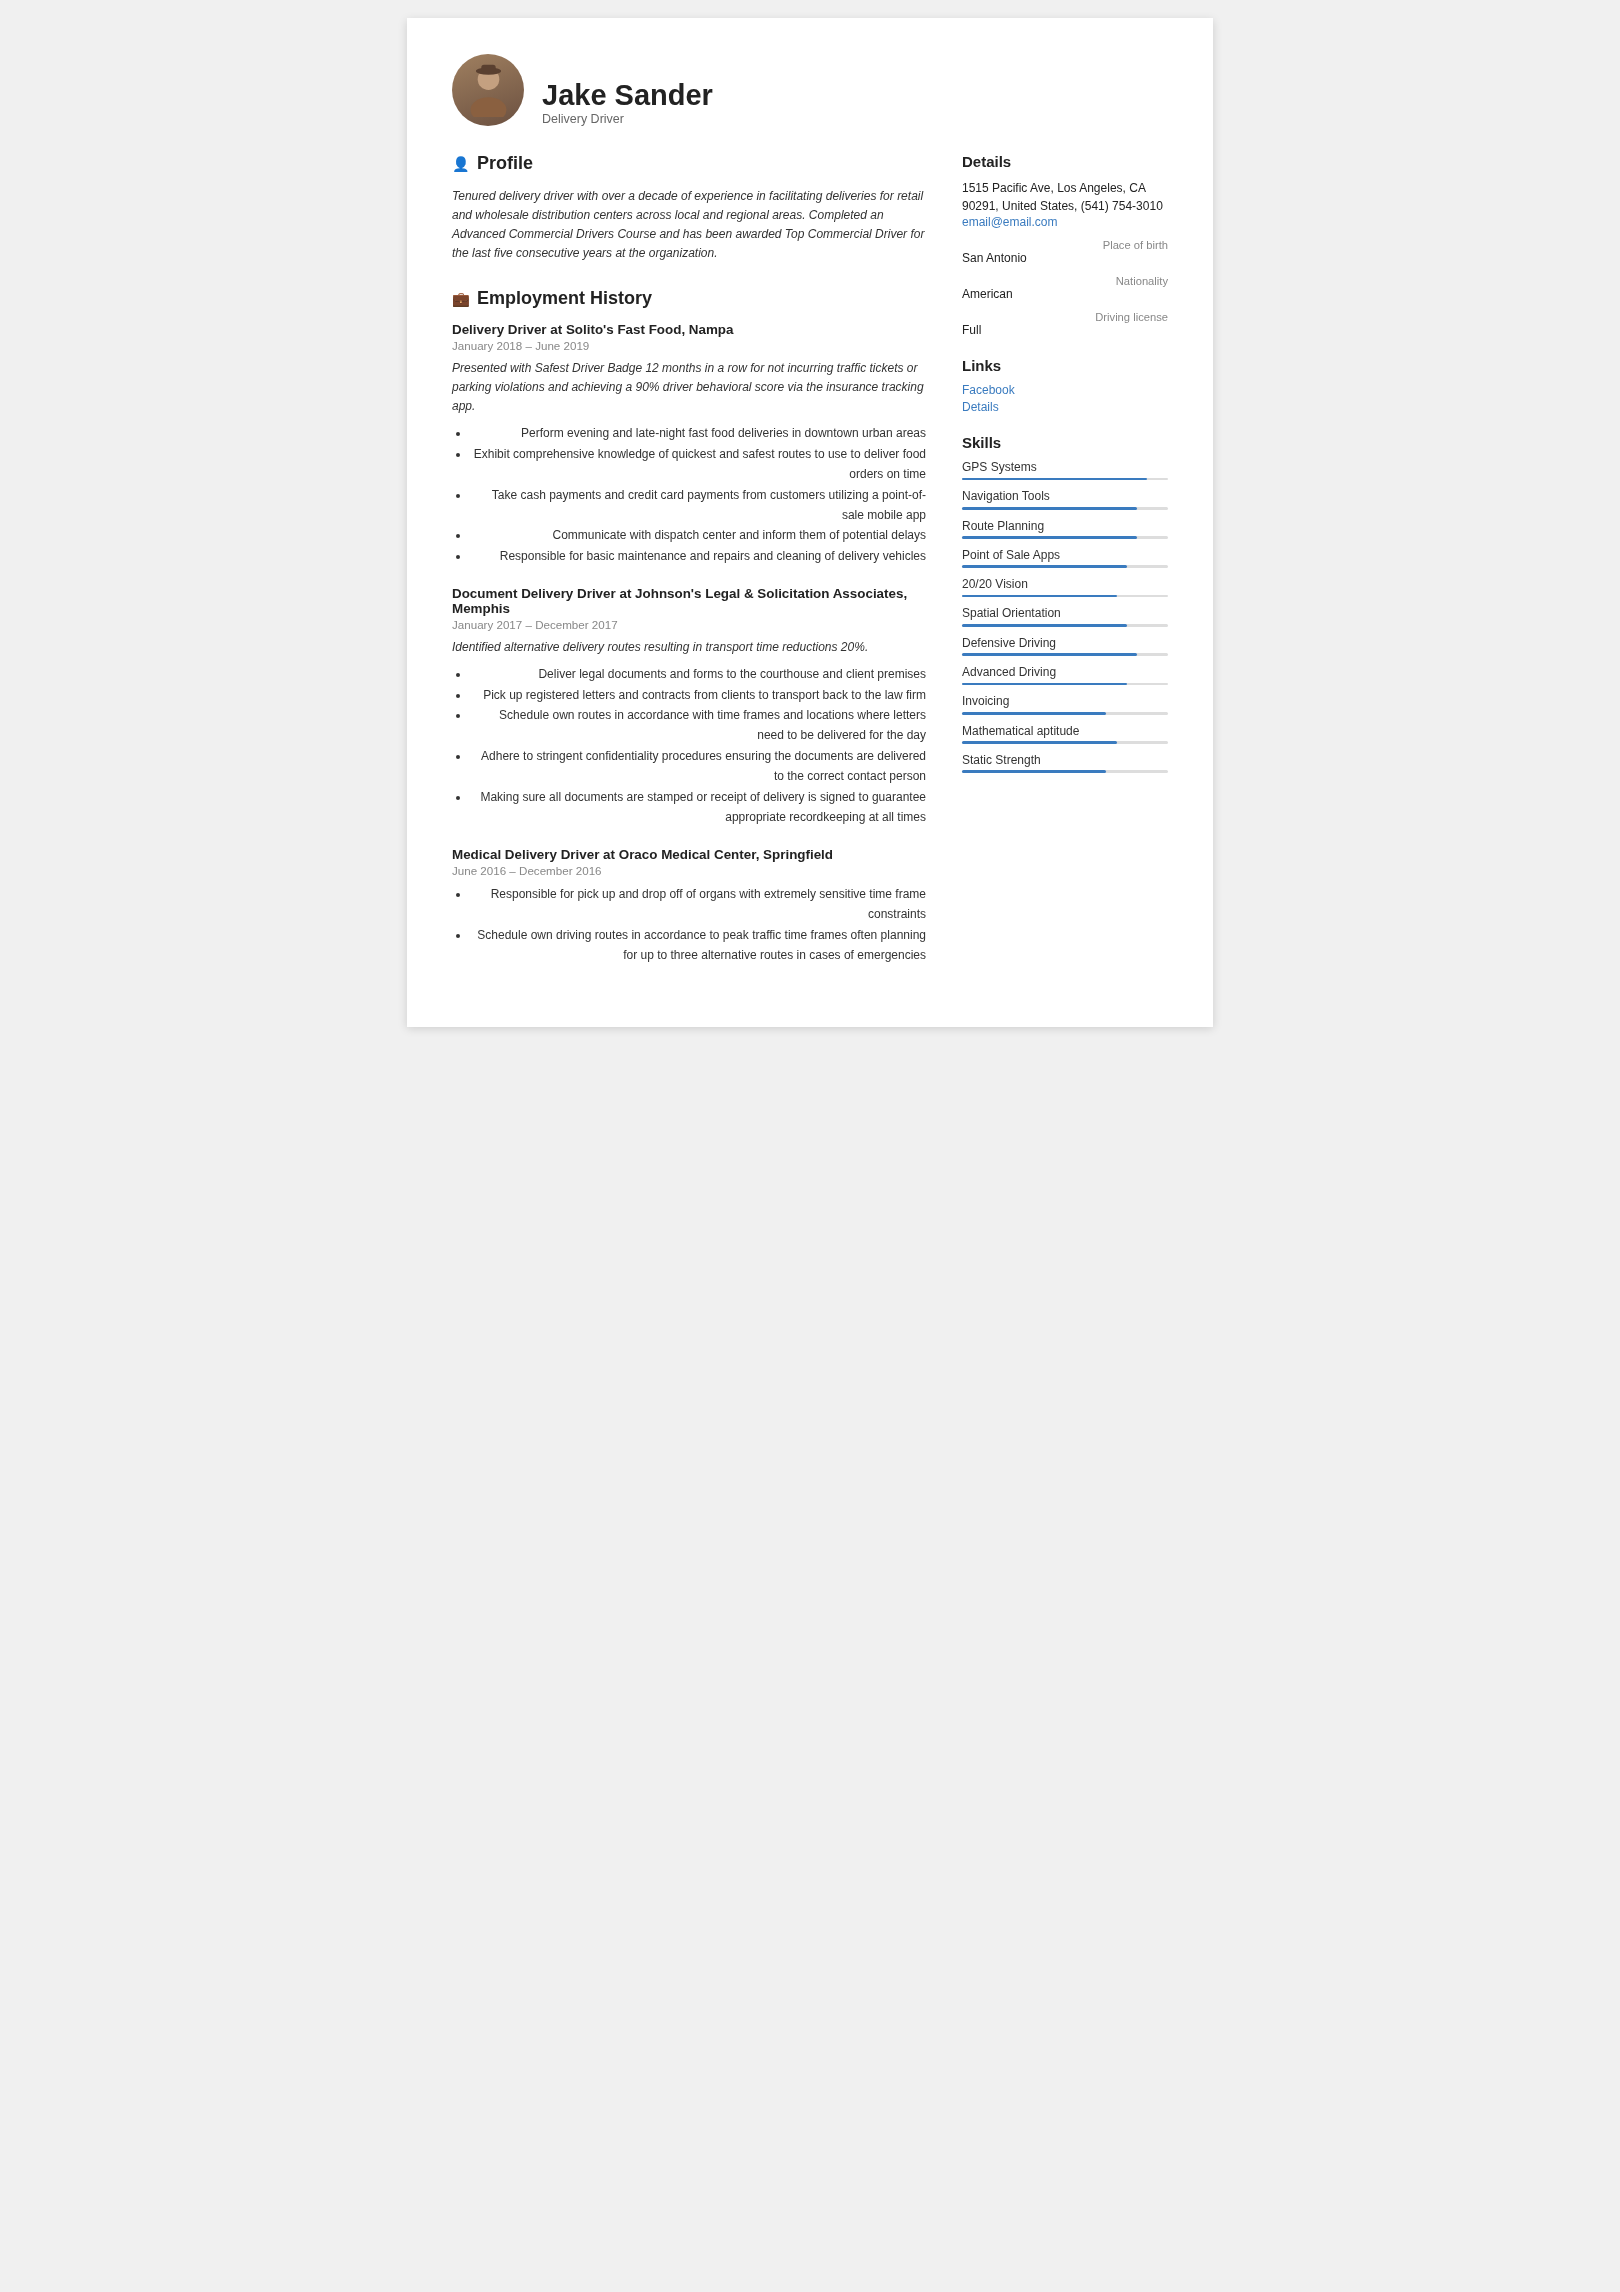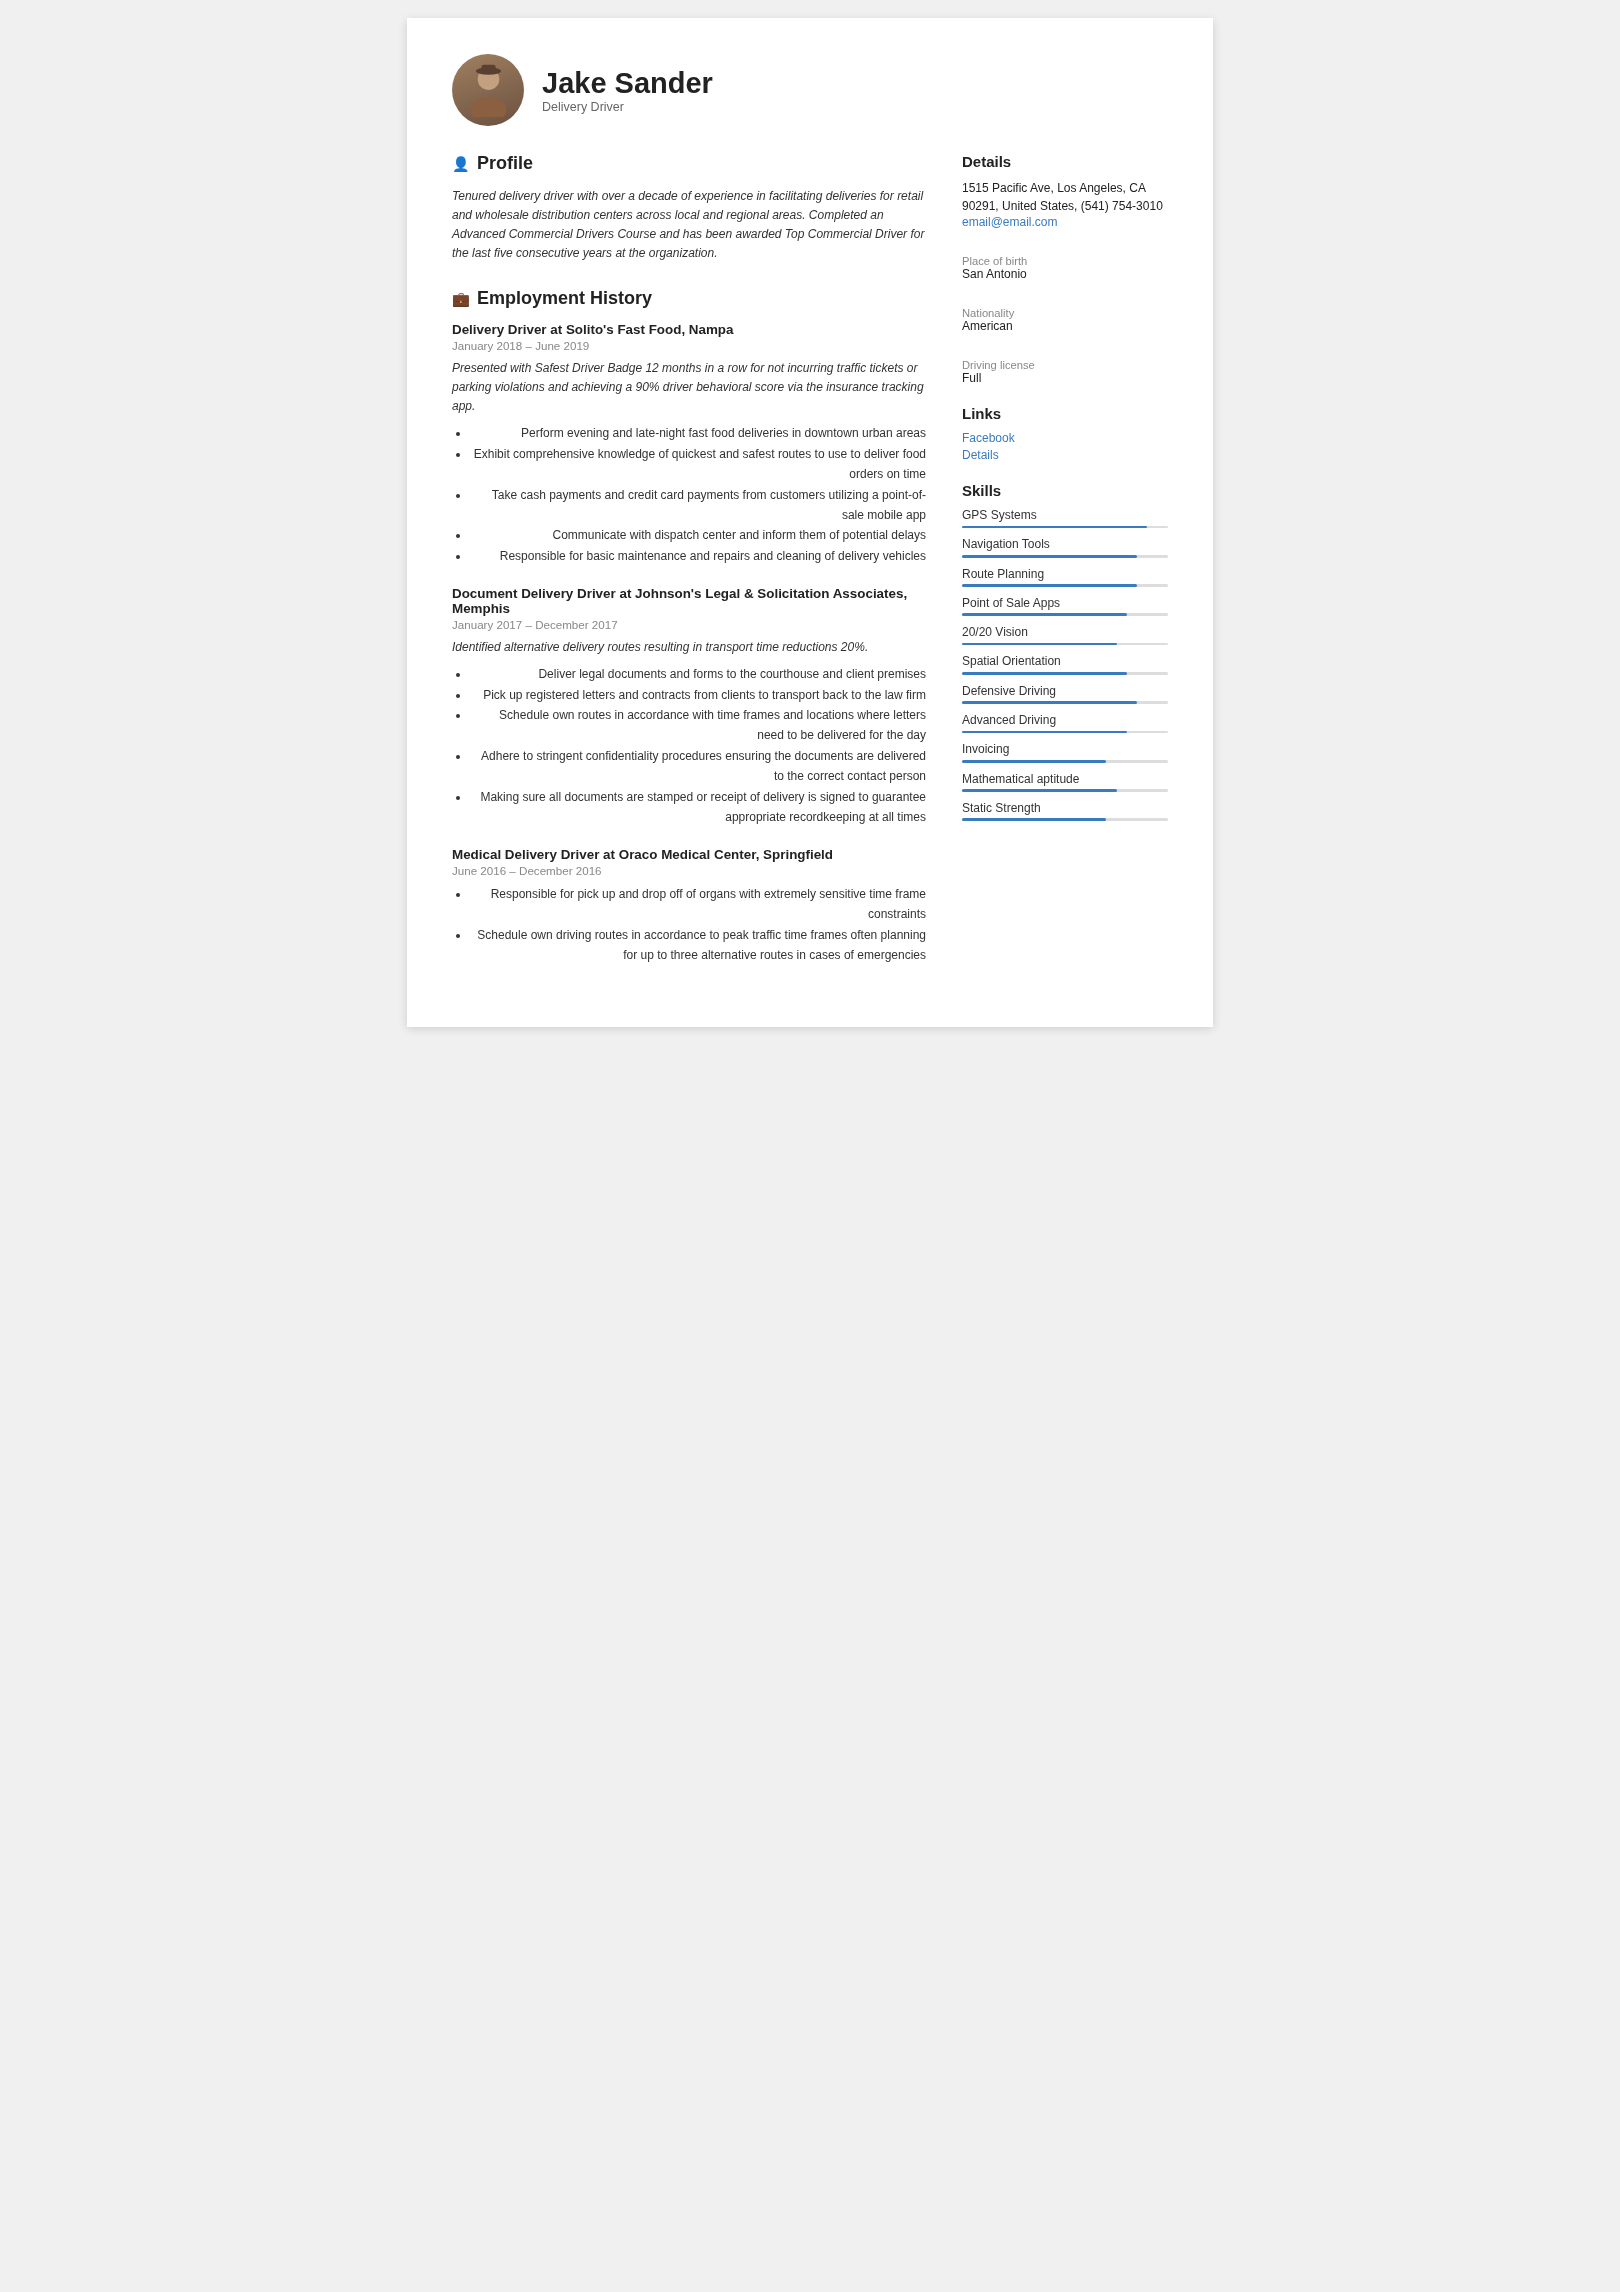--- a/index.html
+++ b/index.html
@@ -12,21 +12,21 @@
     }
     .page {
       background: #fff;
       width: 806px;
       padding: 36px 45px;
       box-shadow: 0 1.8px 9px rgba(0,0,0,0.15);
     }
     
     .header {
       display: flex;
-      align-items: center;
+      align-items: flex-end;
       margin-bottom: 27px;
     }
     .avatar {
       width: 72px;
       height: 72px;
       border-radius: 50%;
       background: #8a7060;
       margin-right: 18px;
       overflow: hidden;
       flex-shrink: 0;
@@ -126,21 +126,22 @@
     }
     .side-title {
       font-size: 15px;
       font-weight: bold;
       color: #222;
       margin-bottom: 9px;
     }
     .detail-label {
       font-size: 11.2px;
       color: #888;
-      margin-top: 26px;
+      margin-top: 10px;
+      text-align: right;
     }
     .detail-value {
       font-size: 12px;
       color: #222;
     }
     .detail-address {
       font-size: 12px;
       color: #222;
       line-height: 1.5;
     }

